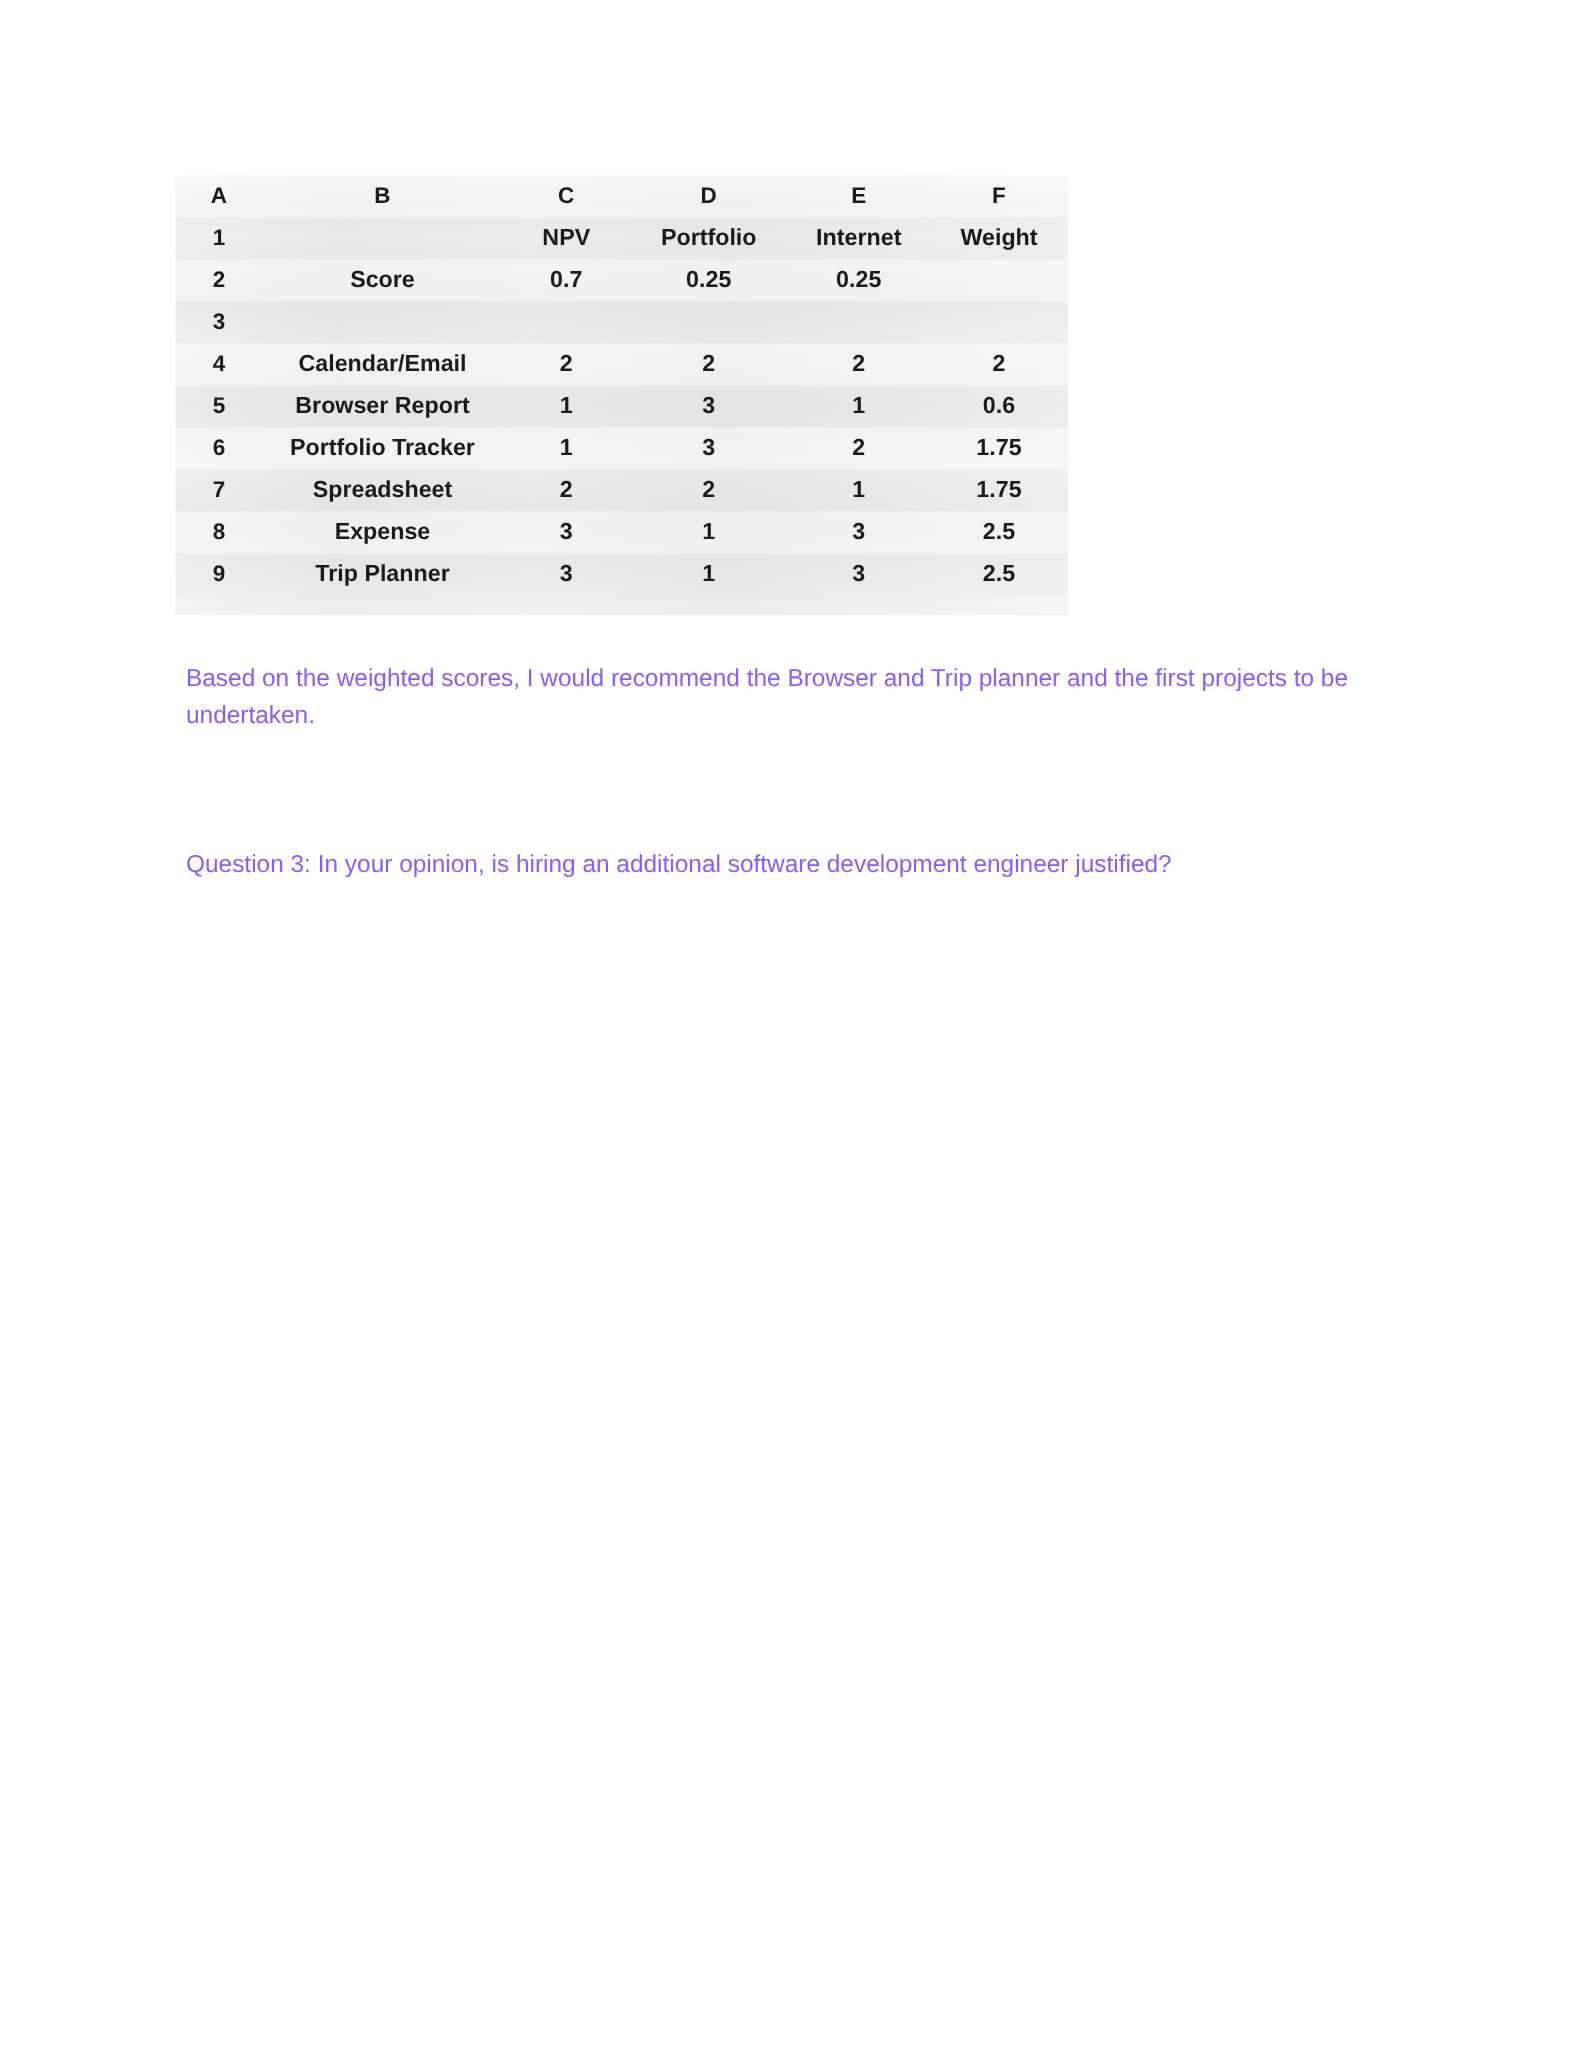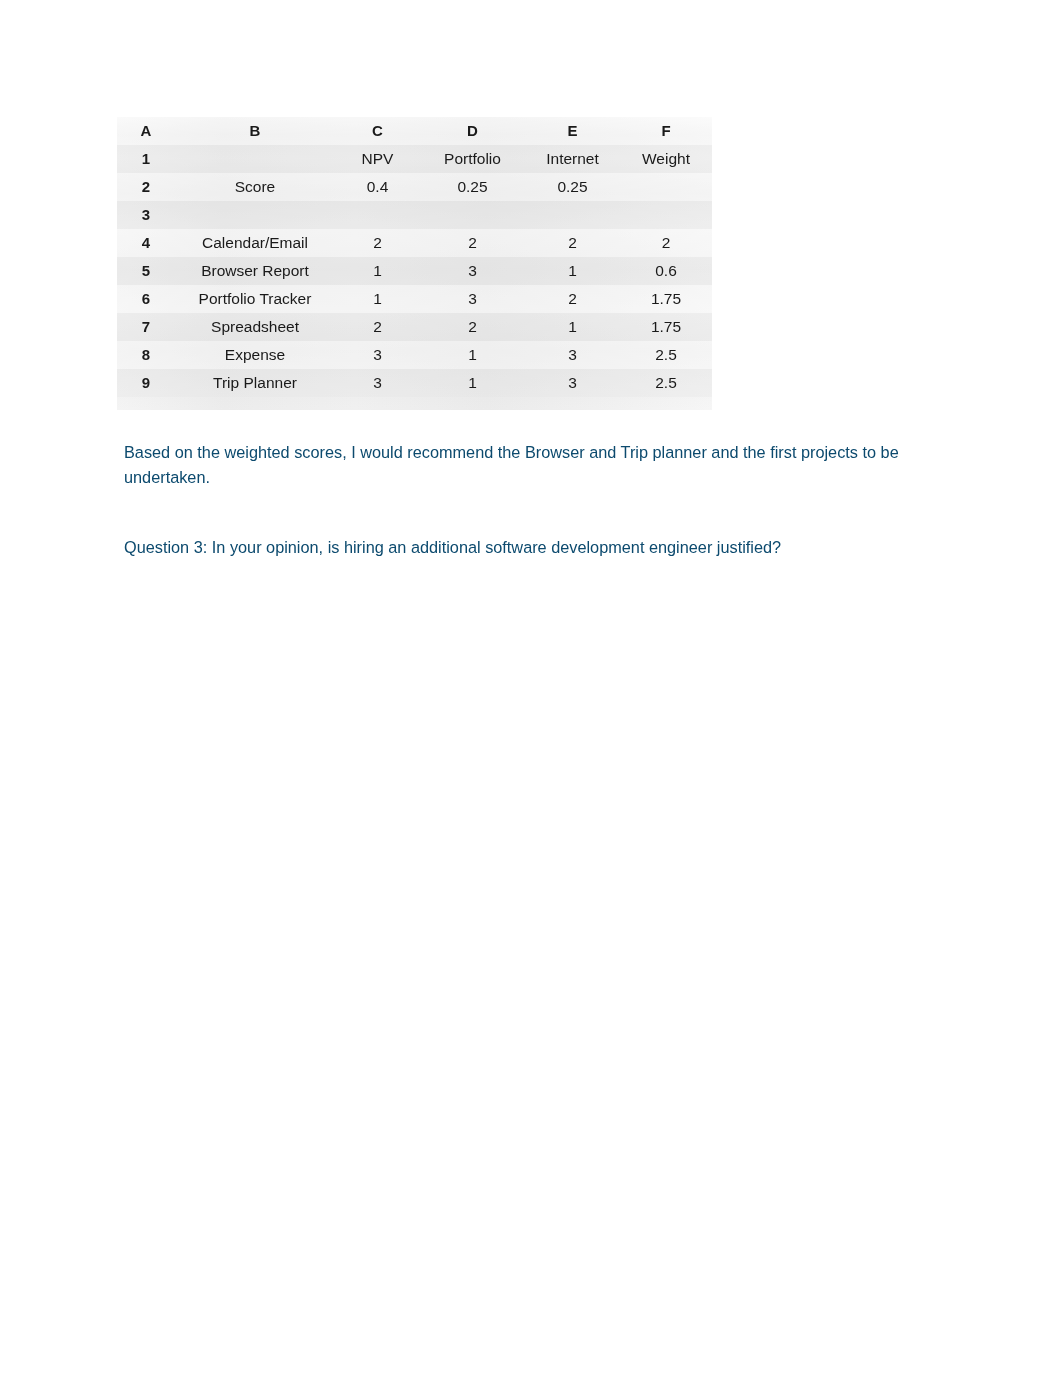--- a/index.html
+++ b/index.html
@@ -64,21 +64,21 @@
     font-size: 15.5px;
     color: #1a1a1a;
   }
   .sheet-table td, .sheet-table th {
     padding: 0;
     margin: 0;
     height: 28px;
     line-height: 28px;
     text-align: center;
     vertical-align: middle;
-    font-weight: normal;
+    font-weight: bold;
     border: 0;
     white-space: nowrap;
   }
   .sheet-table tr.head-row td { font-weight: bold; font-size: 15px; }
   .sheet-table td.rowhdr { font-weight: bold; font-size: 15px; }
 
   .col-a { width: 58px; }
   .col-b { width: 160px; }
   .col-c { width: 85px; }
   .col-d { width: 105px; }
@@ -89,25 +89,25 @@
   .band-dark  { background: rgba(228,228,228,0.30); }
 
   
   .para {
     position: absolute;
     left: 124px;
     width: 816px;
     font-family: "Liberation Sans", sans-serif;
     font-size: 16.3px;
     line-height: 25px;
-    color: #0c4a6e;
+    color: #8b5cf6;
     text-align: left;
   }
   #para-recommend { top: 424px; }
-  #para-question3 { top: 519px; }
+  #para-question3 { top: 548px; }
   #para-answer3   { top: 564px; }
 </style>
 </head>
 <body>
 
 <div class="page">
 
   <div class="sheet-image">
     <table class="sheet-table">
       <tbody>
@@ -125,21 +125,21 @@
           <td></td>
           <td>NPV</td>
           <td>Portfolio</td>
           <td>Internet</td>
           <td>Weight</td>
         </tr>
 
         <tr class="band-light">
           <td class="rowhdr">2</td>
           <td>Score</td>
-          <td>0.4</td>
+          <td>0.7</td>
           <td>0.25</td>
           <td>0.25</td>
           <td></td>
         </tr>
 
         <tr class="band-dark">
           <td class="rowhdr">3</td>
           <td></td>
           <td></td>
           <td></td>

